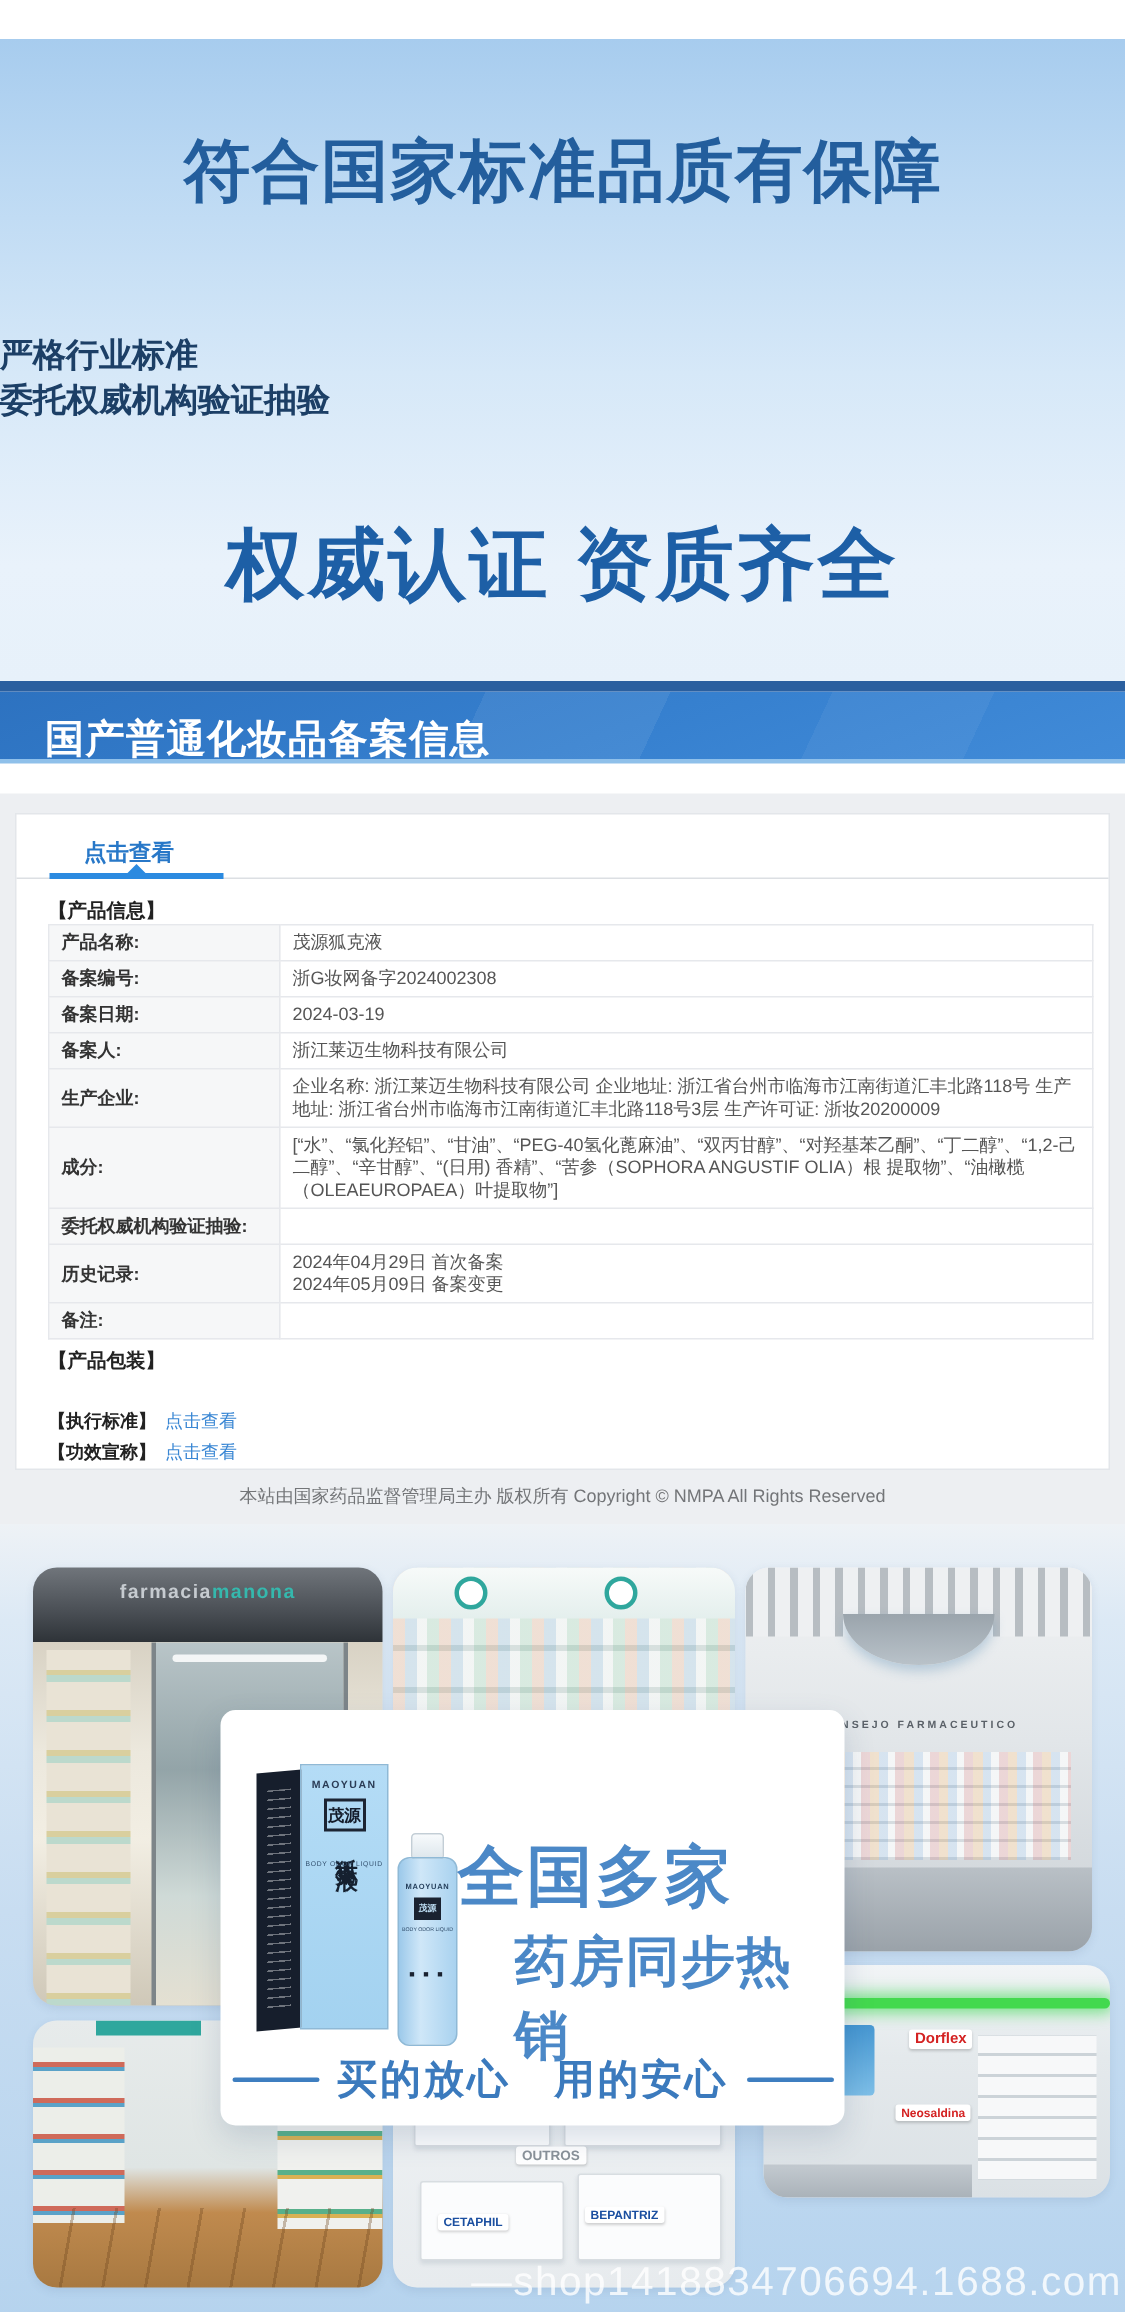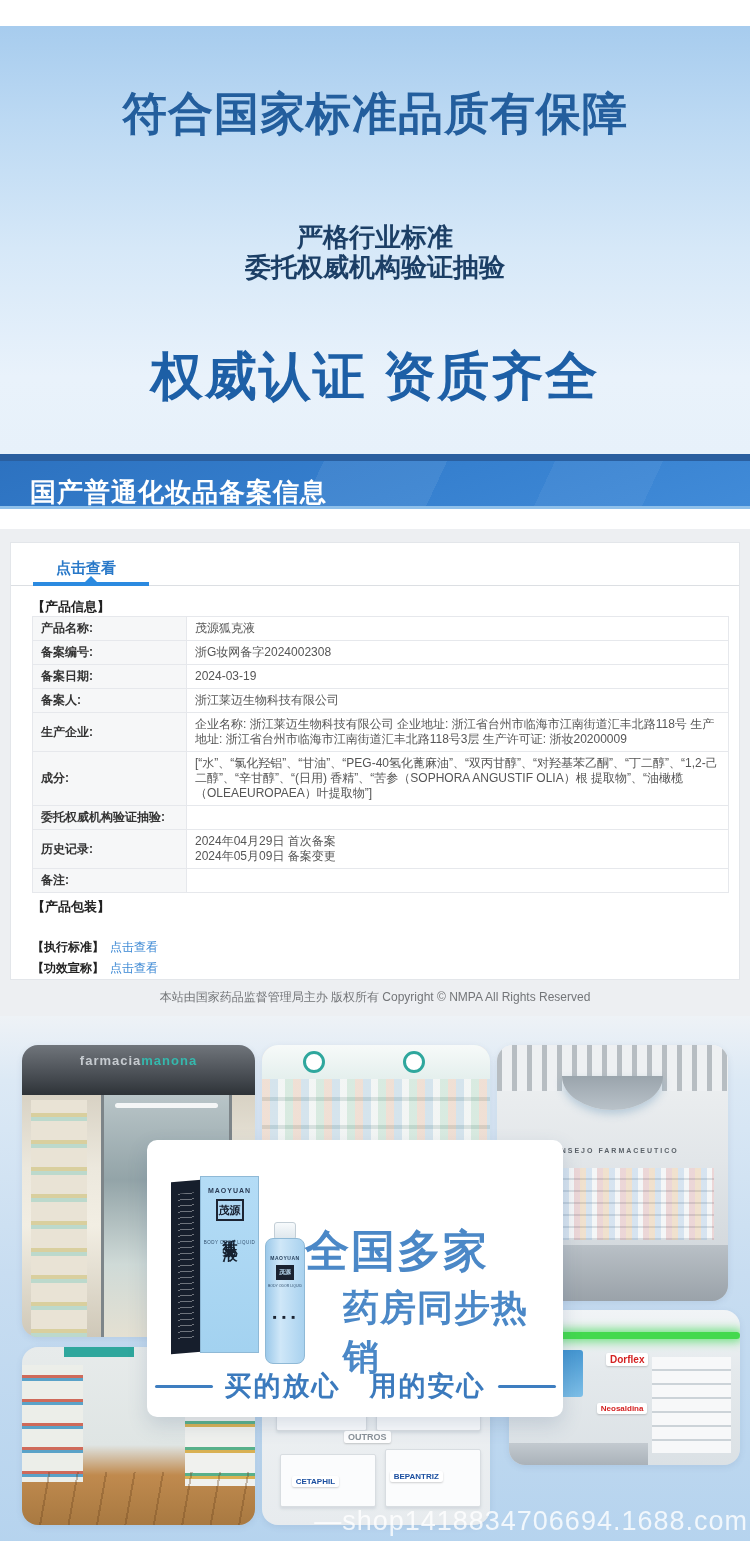--- a/index.html
+++ b/index.html
@@ -4,22 +4,22 @@
 <style>
   html,body{margin:0;padding:0;background:#ffffff;}
   *{box-sizing:border-box;font-family:"Liberation Sans","DejaVu Sans",sans-serif;}
   .page{position:relative;width:750px;height:1541px;margin:12px auto;background:#fff;overflow:hidden;}
 
   
   .hero{position:absolute;left:0;top:14px;width:750px;height:428px;
     background:linear-gradient(180deg,#a7ccee 0%,#bcd9f3 22%,#d6e8f8 52%,#e9f2fb 82%,#e7f1fa 100%);}
   .hero-title{position:absolute;left:0;right:0;top:58px;text-align:center;
     font-size:45px;font-weight:800;color:#235e9d;letter-spacing:1px;}
-  .hero-lines{position:absolute;left:0;right:0;top:196px;text-align:center;
-    font-size:26px;font-weight:700;color:#1c3f66;line-height:30px;}
+  .hero-lines{position:absolute;left:0;right:0;top:196px;text-align:left;
+    font-size:22px;font-weight:700;color:#1c3f66;line-height:30px;}
   .hero-sub{position:absolute;left:0;right:0;top:316px;text-align:center;
     font-size:52px;font-weight:800;color:#1d5fa6;letter-spacing:2px;}
 
   
   .banner{position:absolute;left:0;top:442px;width:750px;height:55px;
     border-top:7px solid #2a5f9f;border-bottom:3px solid #8fc0ea;
     background:linear-gradient(160deg,#2d72c0 0%,#3680cf 55%,#418bd8 100%);overflow:hidden;}
   .banner::before{content:"";position:absolute;inset:0;
     background:linear-gradient(115deg,transparent 42%,rgba(255,255,255,.07) 42%,rgba(255,255,255,.07) 58%,transparent 58%,transparent 72%,rgba(255,255,255,.05) 72%,rgba(255,255,255,.05) 86%,transparent 86%);}
   .banner-title{position:absolute;left:30px;top:0;line-height:63px;color:#fff;

